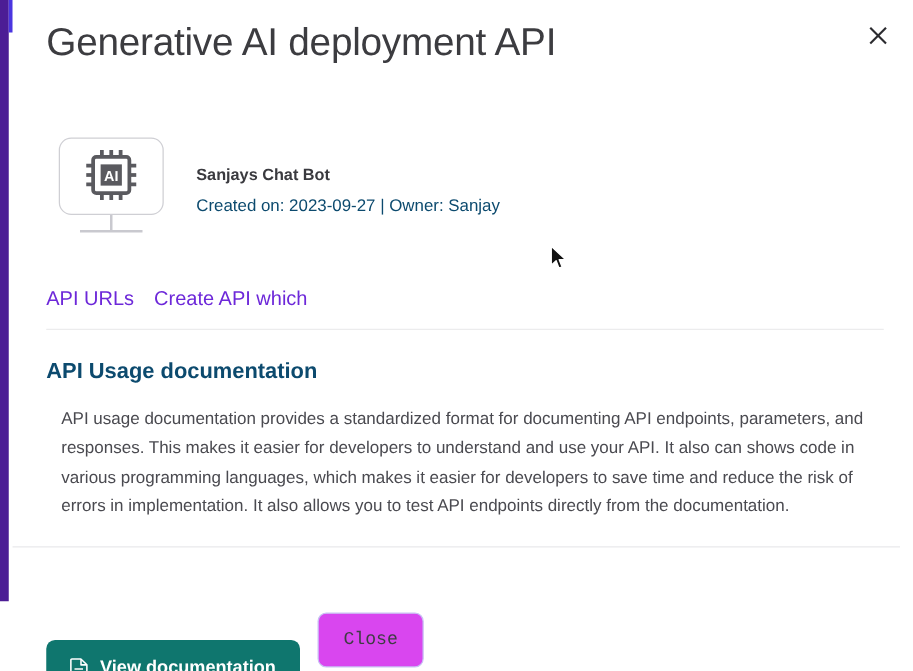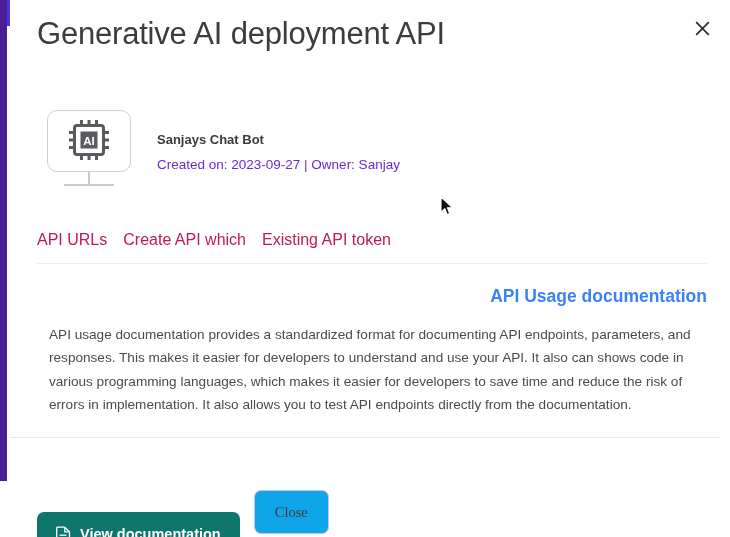--- a/index.html
+++ b/index.html
@@ -121,39 +121,39 @@
   }
   #product-name {
     font-size: 13px;
     font-weight: bold;
     color: #3a3a3f;
     line-height: 1.2;
   }
   #product-meta {
     margin-top: 10px;
     font-size: 13.5px;
-    color: #6d28d9;
+    color: #0c4a6e;
     font-weight: 400;
   }
 
   
   #tabs {
     position: absolute;
     left: 30px;
     top: 228px;
     width: 670px;
     height: 36px;
     border-bottom: 1.5px solid #ececed;
     box-sizing: border-box;
     display: flex;
     align-items: flex-start;
   }
   .tab {
     font-size: 16px;
-    color: #be185d;
+    color: #6d28d9;
     padding: 3px 0 9px 0;
     margin-right: 16px;
     cursor: pointer;
     white-space: nowrap;
     border-bottom: 3px solid transparent;
     box-sizing: border-box;
   }
   .tab.active {
     color: #4a35e0;
     border-bottom: 3px solid #4a35e0;
@@ -162,23 +162,22 @@
   
   #content {
     position: absolute;
     left: 30px;
     top: 286px;
     width: 670px;
   }
   #content-heading {
     font-size: 17.5px;
     font-weight: bold;
-    color: #3b82f6;
+    color: #0c4a6e;
     margin: 0 0 16px 0;
-    text-align: right;
   }
   #content-body {
     font-size: 13.6px;
     line-height: 1.72;
     color: #4a4a50;
     margin: 12px;
     width: 665px;
   }
 
   
@@ -209,28 +208,28 @@
     padding: 11px 19px;
     font-size: 14.5px;
     font-family: "Liberation Sans", sans-serif;
     font-weight: bold;
     cursor: pointer;
     margin-top: 44px;
   }
   #view-docs-btn svg { display: block; flex: none; }
   #close-btn {
     margin-left: 14px;
-    background: #0ea5e9;
+    background: #d946ef;
     color: #3d3d42;
     border: 1.3px solid #c9c2f4;
     border-radius: 7px;
     height: 44px;
     padding: 0 20px;
     font-size: 14.5px;
-    font-family: Liberation Serif, serif;
+    font-family: Liberation Mono, monospace;
     cursor: pointer;
     text-align: right;
   }
 
   
   #cursor {
     position: absolute;
     left: 433px;
     top: 196px;
     width: 16px;
@@ -289,21 +288,20 @@
     </div>
     <div id="product-text">
       <div id="product-name">Sanjays Chat Bot</div>
       <div id="product-meta">Created on: 2023-09-27 | Owner: Sanjay</div>
     </div>
   </div>
 
   <div id="tabs">
     <div class="tab">API URLs</div>
     <div class="tab">Create API which</div>
-    <div class="tab">Existing API token</div>
   </div>
 
   <div id="content">
     <h2 id="content-heading">API Usage documentation</h2>
     <p id="content-body">API usage documentation provides a standardized format for documenting API endpoints, parameters, and responses. This makes it easier for developers to understand and use your API. It also can shows code in various programming languages, which makes it easier for developers to save time and reduce the risk of errors in implementation. It also allows you to test API endpoints directly from the documentation.</p>
   </div>
 
   <div id="footer-divider"></div>
   <div id="footer">
     <button id="view-docs-btn">

